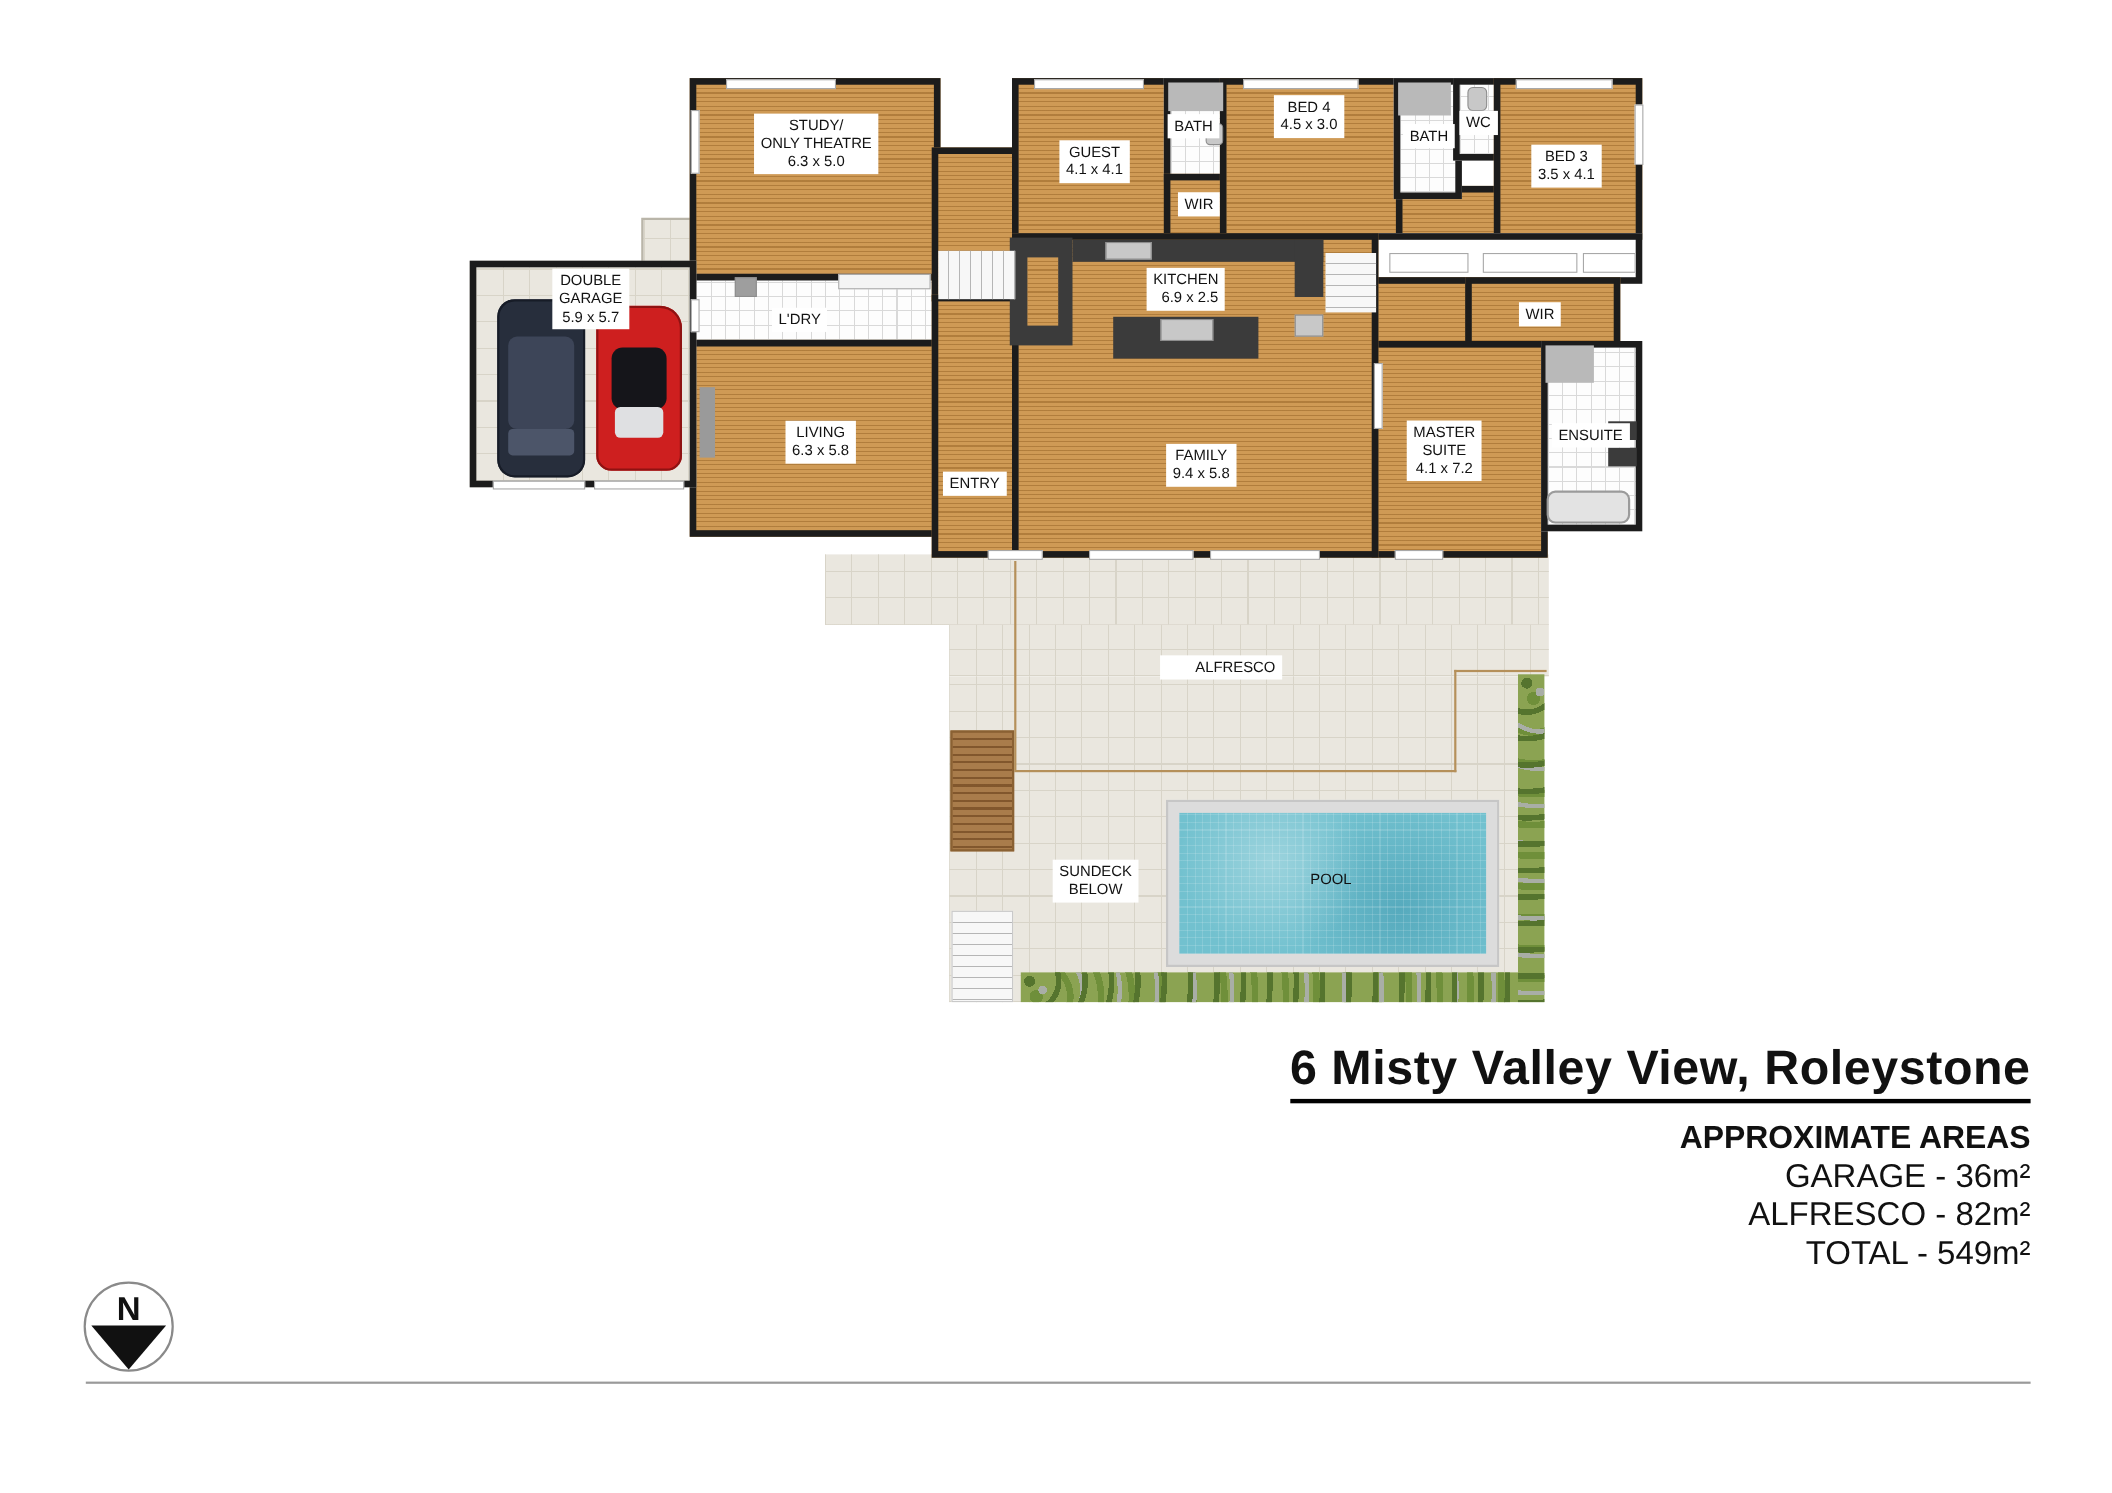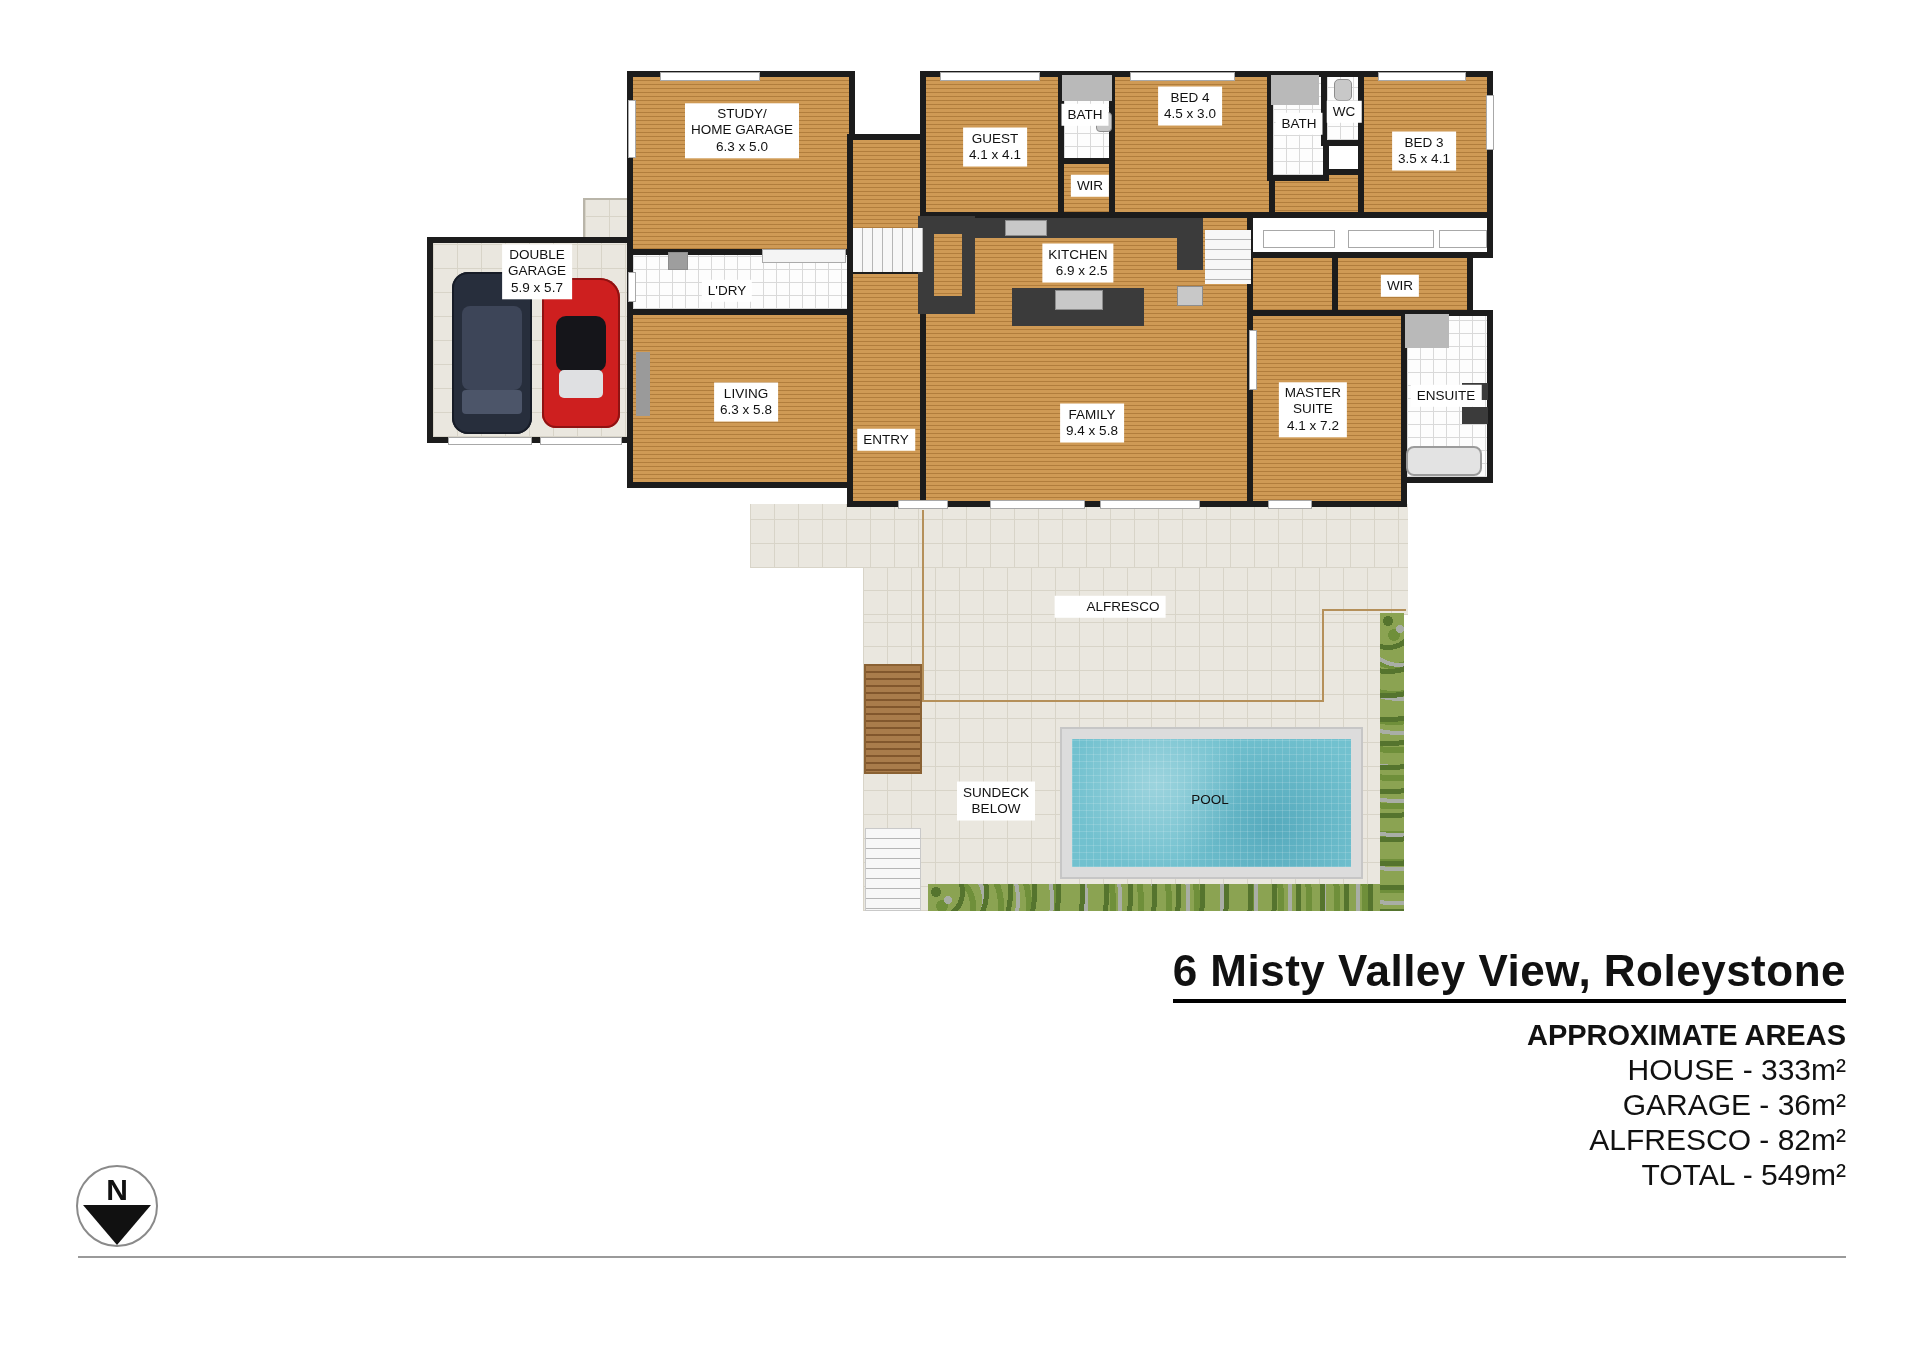--- a/index.html
+++ b/index.html
@@ -150,21 +150,21 @@
   <div class="abs win" style="left:990px;top:500px;width:95px;height:9px;"></div>
   <div class="abs win" style="left:1100px;top:500px;width:100px;height:9px;"></div>
   <div class="abs win" style="left:1268px;top:500px;width:44px;height:9px;"></div>
   <div class="abs win" style="left:898px;top:500px;width:50px;height:9px;"></div>
   <div class="abs win" style="left:628px;top:272px;width:8px;height:30px;"></div>
   <div class="abs win" style="left:448px;top:437px;width:84px;height:8px;"></div>
   <div class="abs win" style="left:540px;top:437px;width:82px;height:8px;"></div>
 
   <div class="chip" style="left:742px;top:131px;">
     <div>STUDY/</div>
-      <div>HOME GARAGE</div>
+      <div>ONLY THEATRE</div>
       <div>6.3 x 5.0</div>
   </div>
   <div class="chip" style="left:537px;top:272px;">
     <div>DOUBLE</div>
       <div>GARAGE</div>
       <div>5.9 x 5.7</div>
   </div>
   <div class="chip" style="left:727px;top:291px;">
     <div>L'DRY</div>
   </div>
@@ -225,21 +225,20 @@
     <div>SUNDECK</div>
       <div>BELOW</div>
   </div>
   <div class="chip" style="left:1210px;top:800px;background:transparent;">
     <div>POOL</div>
   </div>
 
   <div id="titleblock">
     <div class="addr">6 Misty Valley View, Roleystone</div>
     <div class="areas-head">APPROXIMATE AREAS</div>
-    <div class="area-line">HOUSE - 333m²</div>
     <div class="area-line">GARAGE - 36m²</div>
     <div class="area-line">ALFRESCO - 82m²</div>
     <div class="area-line">TOTAL - 549m²</div>
   </div>
 
   <svg id="compass" width="85" height="85" viewBox="0 0 85 85">
     <circle cx="42" cy="42" r="40" fill="#ffffff" stroke="#8a8a8a" stroke-width="2"></circle>
     <polygon points="8,41 76,41 42,81" fill="#111111"></polygon>
     <text x="42" y="36" text-anchor="middle" font-family="Liberation Sans, sans-serif" font-size="30" font-weight="bold" fill="#111111">N</text>
   </svg>

